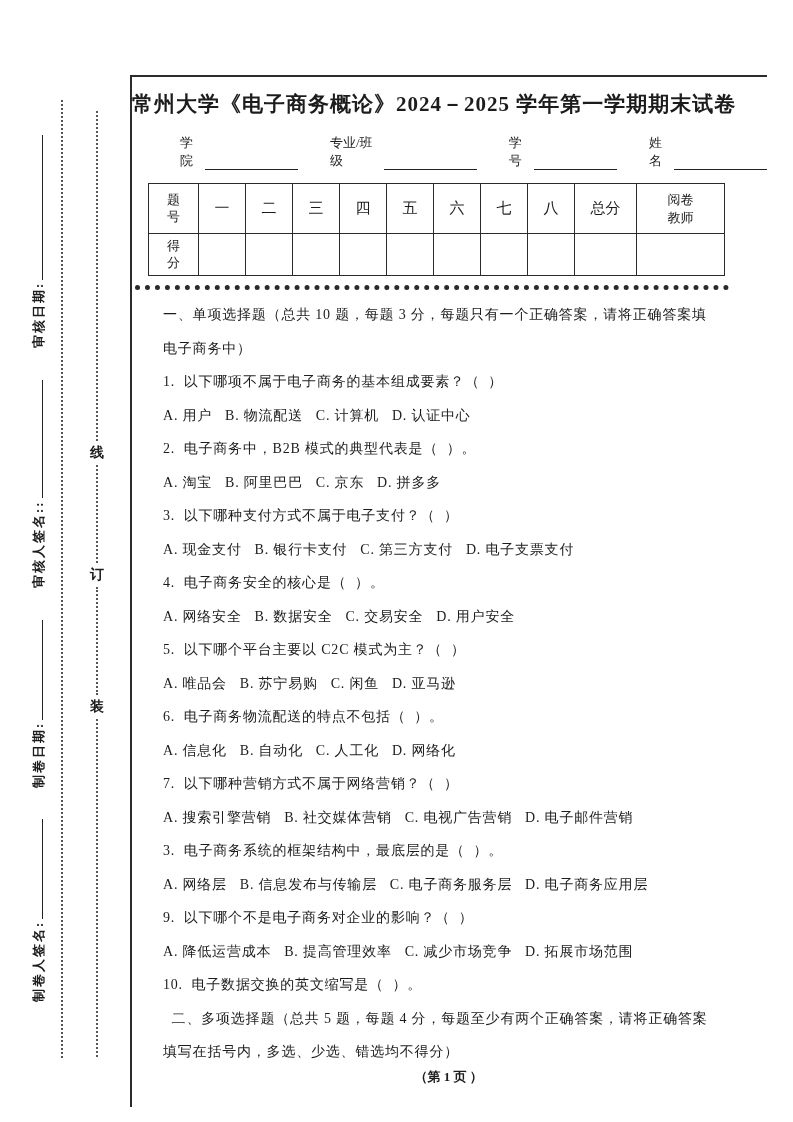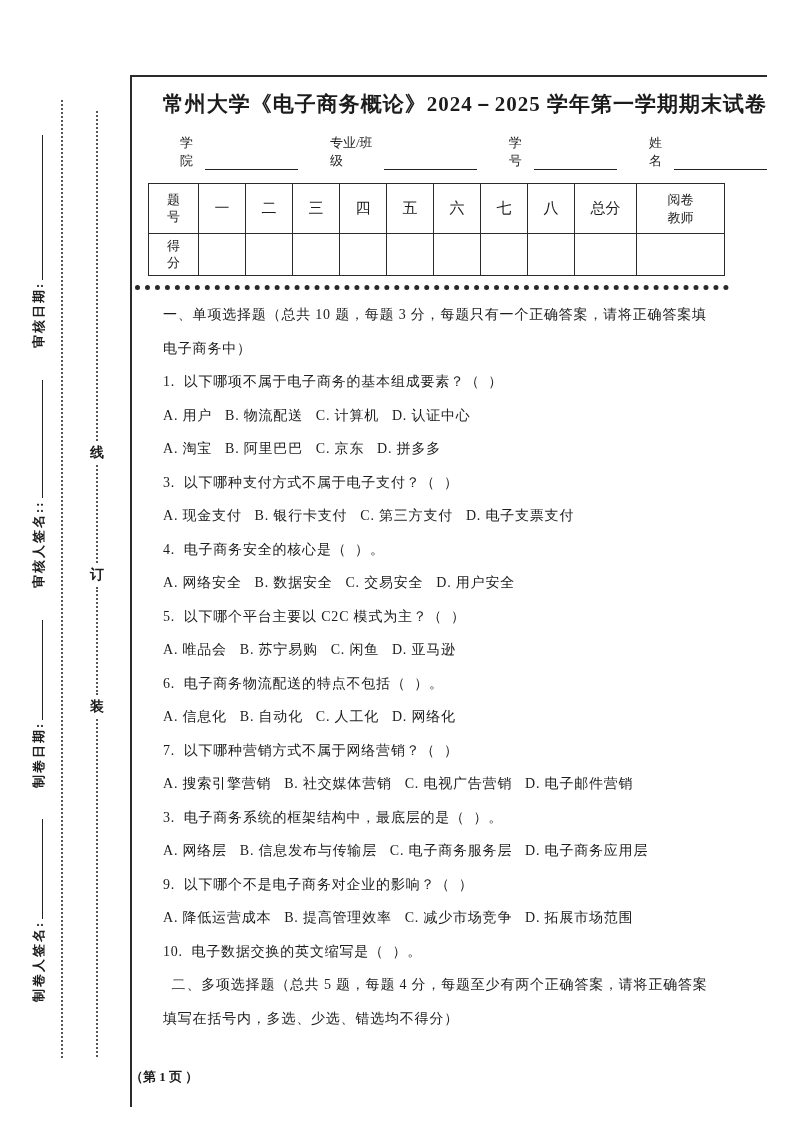--- a/index.html
+++ b/index.html
@@ -48,21 +48,21 @@
   
   .content {
     position:absolute;
     left:130px; top:75px;
     width:637px; height:1032px;
     border-top:2px solid #2b2b2b;
     border-left:2px solid #2b2b2b;
   }
   .title {
     margin-top:13px;
-    text-align:right;
+    text-align:left;
     font-size:21px;
     font-weight:bold;
     letter-spacing:1px;
   }
   .fields {
     margin:16px 0 0 24px;
     display:flex;
     align-items:flex-end;
     gap:8px;
     font-size:13px;
@@ -100,20 +100,21 @@
   }
   .body-text p {
     margin:1px;
     line-height:32.5px;
     white-space:pre-wrap;
   }
   .footer {
     position:absolute;
     left:130px; top:1068px;
     width:637px;
+    text-align:center;
     font-size:13px;
     font-weight:bold;
   }
 </style>
 </head>
 <body>
 
 <div class="page">
 
   <div class="side-label" style="top:348px;">
@@ -219,20 +220,21 @@
 
     <div class="dotted-sep"></div>
 
     <div class="body-text">
       <p>一、单项选择题（总共 10 题，每题 3 分，每题只有一个正确答案，请将正确答案填</p>
       <p>电子商务中）</p>
 
       <p>1.  以下哪项不属于电子商务的基本组成要素？（  ）</p>
       <p>A. 用户   B. 物流配送   C. 计算机   D. 认证中心</p>
 
+      <p>2.  电子商务中，B2B 模式的典型代表是（  ）。</p>
       <p>A. 淘宝   B. 阿里巴巴   C. 京东   D. 拼多多</p>
 
       <p>3.  以下哪种支付方式不属于电子支付？（  ）</p>
       <p>A. 现金支付   B. 银行卡支付   C. 第三方支付   D. 电子支票支付</p>
 
       <p>4.  电子商务安全的核心是（  ）。</p>
       <p>A. 网络安全   B. 数据安全   C. 交易安全   D. 用户安全</p>
 
       <p>5.  以下哪个平台主要以 C2C 模式为主？（  ）</p>
       <p>A. 唯品会   B. 苏宁易购   C. 闲鱼   D. 亚马逊</p>

